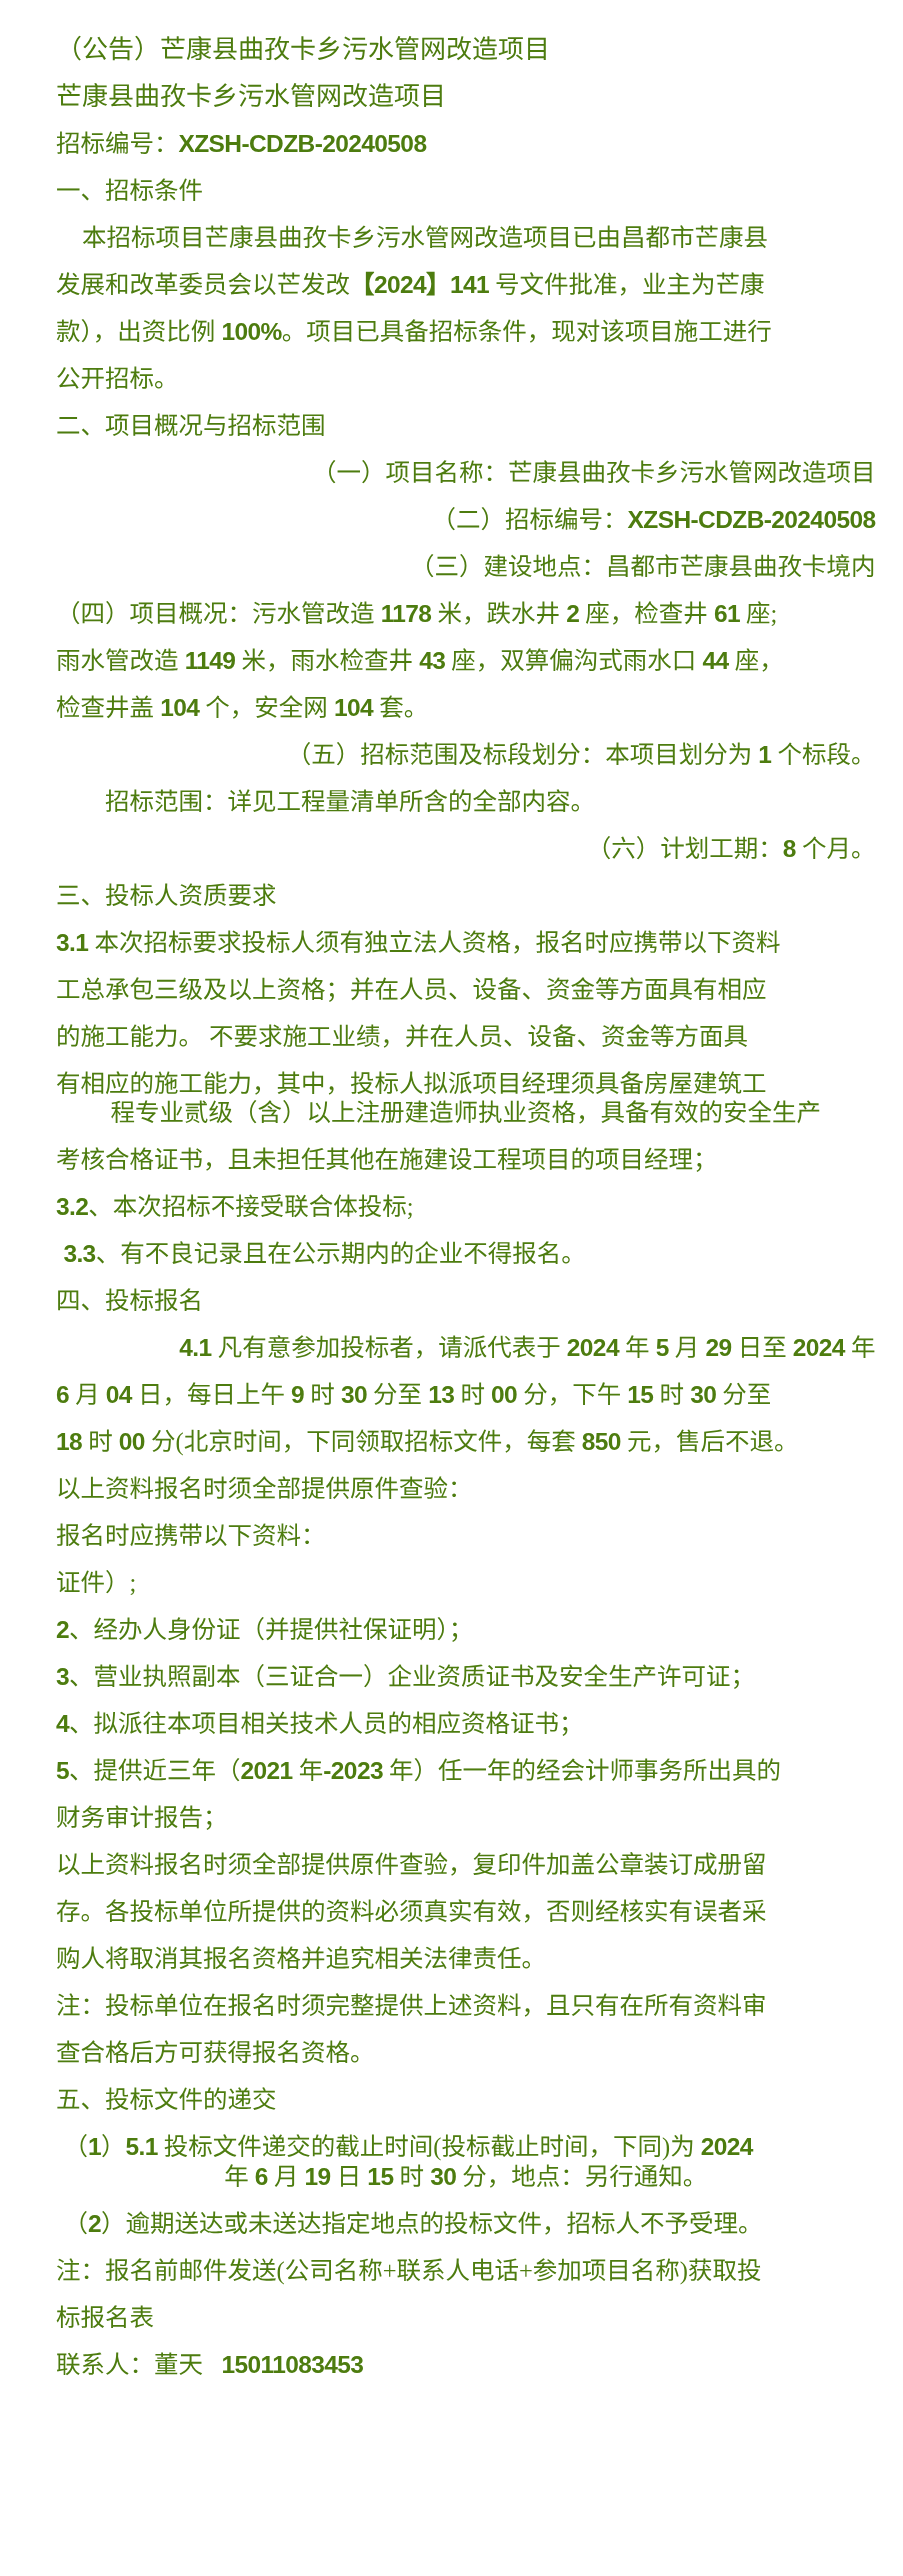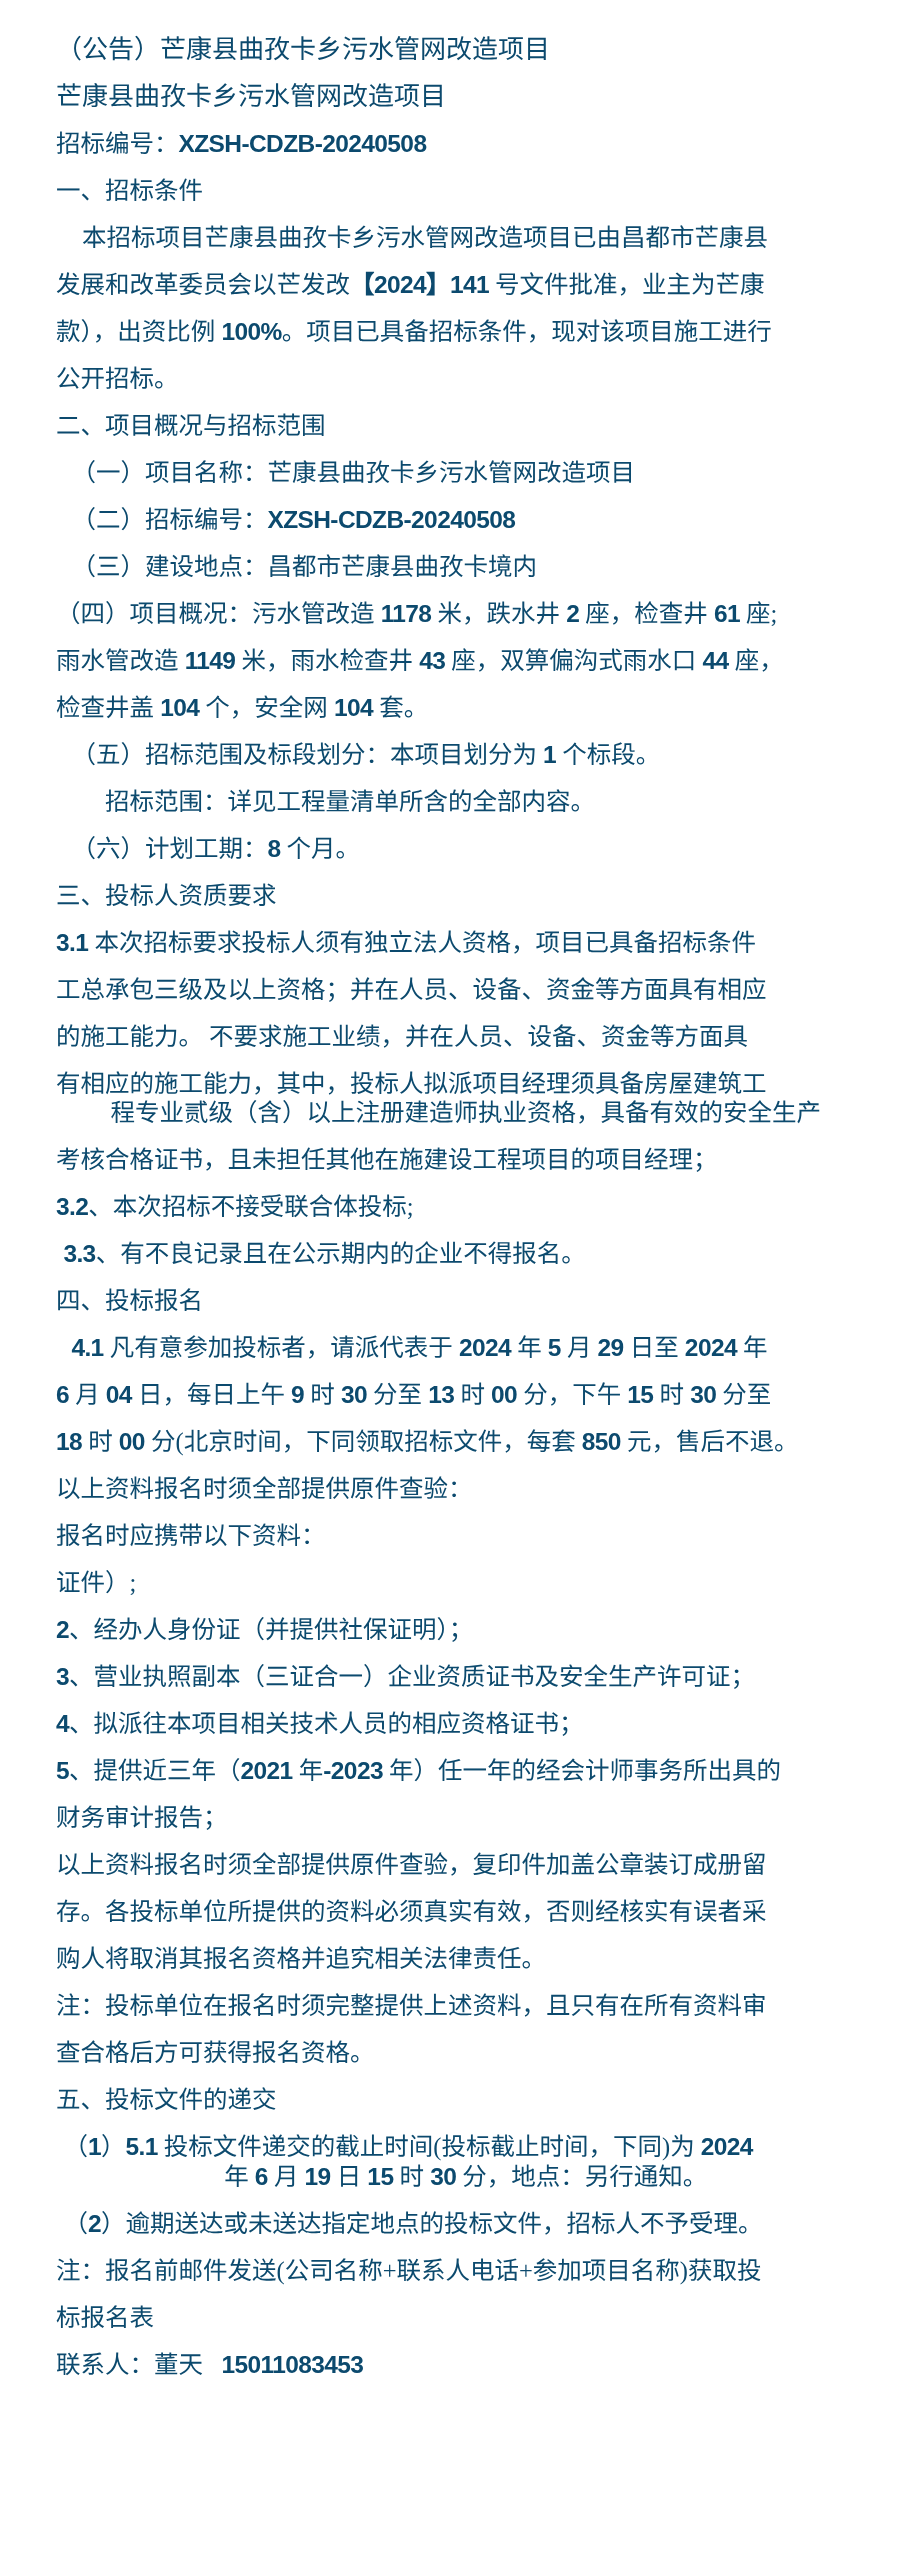--- a/index.html
+++ b/index.html
@@ -16,28 +16,28 @@
     overflow: hidden;
     font-family: "Liberation Serif", "DejaVu Serif", serif;
   }
   .doc {
     padding: 26px 28.5px 0 56px;
   }
   .line {
     font-size: 24.5px;
     line-height: 47px;
     white-space: nowrap;
-    color: #0c4a6e;
+    color: #4d7c0f;
   }
   .line span { white-space: pre; }
   
   .line.tight { margin-top: -17.7px; text-align: center; }
   
   .i1 { padding-left: 26px; }   
-  .ip { padding-left: 15.4px; }   
+  .ip { padding-left: 15.4px; text-align: right; }   
   .is { padding-left: 7.4px; }   
   .i2 { padding-left: 49px; }   
   
   .b {
     font-weight: 700;
     font-family: "Liberation Sans", "DejaVu Sans", sans-serif;
     letter-spacing: -0.6px;
   }
   .t { font-weight: 400; }
   
@@ -61,21 +61,21 @@
       <div class="line ip" data-name="project-name-line"><span class="t" data-name="text-segment">（一）项目名称：芒康县曲孜卡乡污水管网改造项目</span></div>
       <div class="line ip" data-name="tender-number-line-2"><span class="t" data-name="text-segment">（二）招标编号：</span><span class="b" data-name="bold-text-segment">XZSH-CDZB-20240508</span></div>
       <div class="line ip" data-name="location-line"><span class="t" data-name="text-segment">（三）建设地点：昌都市芒康县曲孜卡境内</span></div>
       <div class="line" data-name="project-overview-line"><span class="t" data-name="text-segment">（四）项目概况：污水管改造 </span><span class="b" data-name="bold-text-segment">1178</span><span class="t" data-name="text-segment"> 米，跌水井 </span><span class="b" data-name="bold-text-segment">2</span><span class="t" data-name="text-segment"> 座，检查井 </span><span class="b" data-name="bold-text-segment">61</span><span class="t" data-name="text-segment"> 座;</span></div>
       <div class="line" data-name="document-line"><span class="t" data-name="text-segment">雨水管改造 </span><span class="b" data-name="bold-text-segment">1149</span><span class="t" data-name="text-segment"> 米，雨水检查井 </span><span class="b" data-name="bold-text-segment">43</span><span class="t" data-name="text-segment"> 座，双箅偏沟式雨水口 </span><span class="b" data-name="bold-text-segment">44</span><span class="t" data-name="text-segment"> 座，</span></div>
       <div class="line" data-name="document-line"><span class="t" data-name="text-segment">检查井盖 </span><span class="b" data-name="bold-text-segment">104</span><span class="t" data-name="text-segment"> 个，安全网 </span><span class="b" data-name="bold-text-segment">104</span><span class="t" data-name="text-segment"> 套。</span></div>
       <div class="line ip" data-name="document-line"><span class="t" data-name="text-segment">（五）招标范围及标段划分：本项目划分为 </span><span class="b" data-name="bold-text-segment">1</span><span class="t" data-name="text-segment"> 个标段。</span></div>
       <div class="line i2" data-name="document-line"><span class="t" data-name="text-segment">招标范围：详见工程量清单所含的全部内容。</span></div>
       <div class="line ip" data-name="document-line"><span class="t" data-name="text-segment">（六）计划工期：</span><span class="b" data-name="bold-text-segment">8</span><span class="t" data-name="text-segment"> 个月。</span></div>
       <div class="line" data-name="section-3-heading"><span class="t" data-name="text-segment">三、投标人资质要求</span></div>
-      <div class="line" data-name="document-line"><span class="b" data-name="bold-text-segment">3.1</span><span class="t" data-name="text-segment"> 本次招标要求投标人须有独立法人资格，项目已具备招标条件</span></div>
+      <div class="line" data-name="document-line"><span class="b" data-name="bold-text-segment">3.1</span><span class="t" data-name="text-segment"> 本次招标要求投标人须有独立法人资格，报名时应携带以下资料</span></div>
       <div class="line" data-name="document-line"><span class="t" data-name="text-segment">工总承包三级及以上资格；并在人员、设备、资金等方面具有相应</span></div>
       <div class="line" data-name="document-line"><span class="t" data-name="text-segment">的施工能力。 不要求施工业绩，并在人员、设备、资金等方面具</span></div>
       <div class="line" data-name="document-line"><span class="t" data-name="text-segment">有相应的施工能力，其中，投标人拟派项目经理须具备房屋建筑工</span></div>
       <div class="line tight" data-name="document-line"><span class="t" data-name="text-segment">程专业贰级（含）以上注册建造师执业资格，具备有效的安全生产</span></div>
       <div class="line" data-name="document-line"><span class="t" data-name="text-segment">考核合格证书，且未担任其他在施建设工程项目的项目经理；</span></div>
       <div class="line" data-name="document-line"><span class="b" data-name="bold-text-segment">3.2</span><span class="t" data-name="text-segment">、本次招标不接受联合体投标;</span></div>
       <div class="line is" data-name="document-line"><span class="b" data-name="bold-text-segment">3.3</span><span class="t" data-name="text-segment">、有不良记录且在公示期内的企业不得报名。</span></div>
       <div class="line" data-name="section-4-heading"><span class="t" data-name="text-segment">四、投标报名</span></div>
       <div class="line ip" data-name="document-line"><span class="b" data-name="bold-text-segment">4.1</span><span class="t" data-name="text-segment"> 凡有意参加投标者，请派代表于 </span><span class="b" data-name="bold-text-segment">2024</span><span class="t" data-name="text-segment"> 年 </span><span class="b" data-name="bold-text-segment">5</span><span class="t" data-name="text-segment"> 月 </span><span class="b" data-name="bold-text-segment">29</span><span class="t" data-name="text-segment"> 日至 </span><span class="b" data-name="bold-text-segment">2024</span><span class="t" data-name="text-segment"> 年</span></div>
       <div class="line" data-name="document-line"><span class="b" data-name="bold-text-segment">6</span><span class="t" data-name="text-segment"> 月 </span><span class="b" data-name="bold-text-segment">04</span><span class="t" data-name="text-segment"> 日，每日上午 </span><span class="b" data-name="bold-text-segment">9</span><span class="t" data-name="text-segment"> 时 </span><span class="b" data-name="bold-text-segment">30</span><span class="t" data-name="text-segment"> 分至 </span><span class="b" data-name="bold-text-segment">13</span><span class="t" data-name="text-segment"> 时 </span><span class="b" data-name="bold-text-segment">00</span><span class="t" data-name="text-segment"> 分，下午 </span><span class="b" data-name="bold-text-segment">15</span><span class="t" data-name="text-segment"> 时 </span><span class="b" data-name="bold-text-segment">30</span><span class="t" data-name="text-segment"> 分至</span></div>

